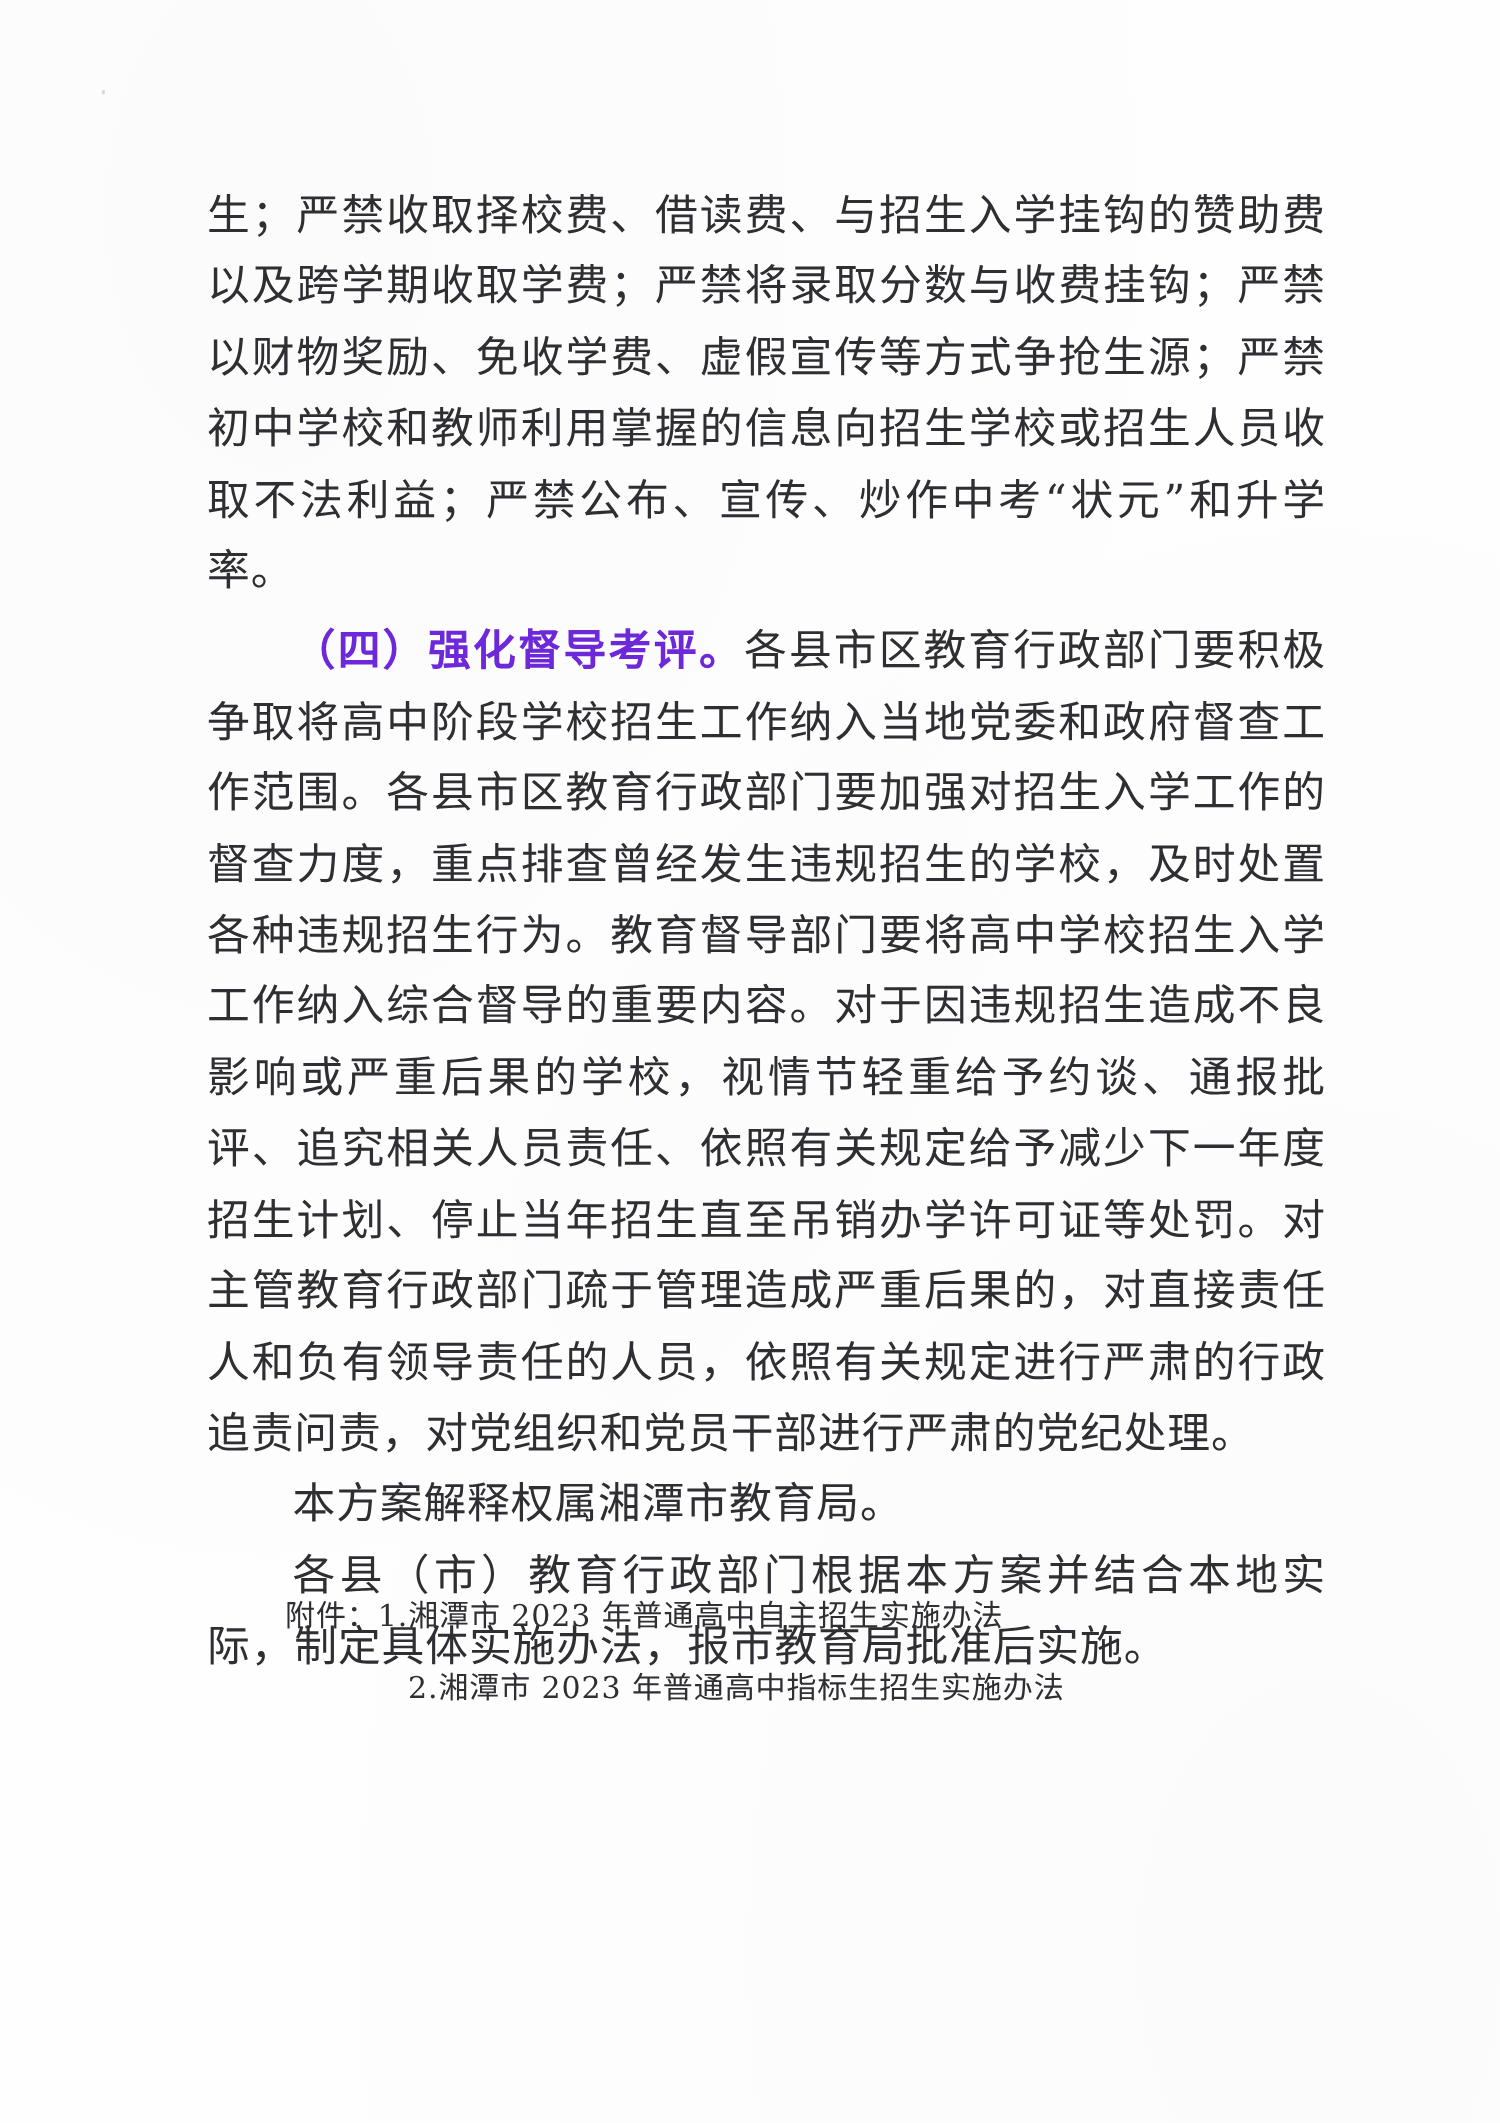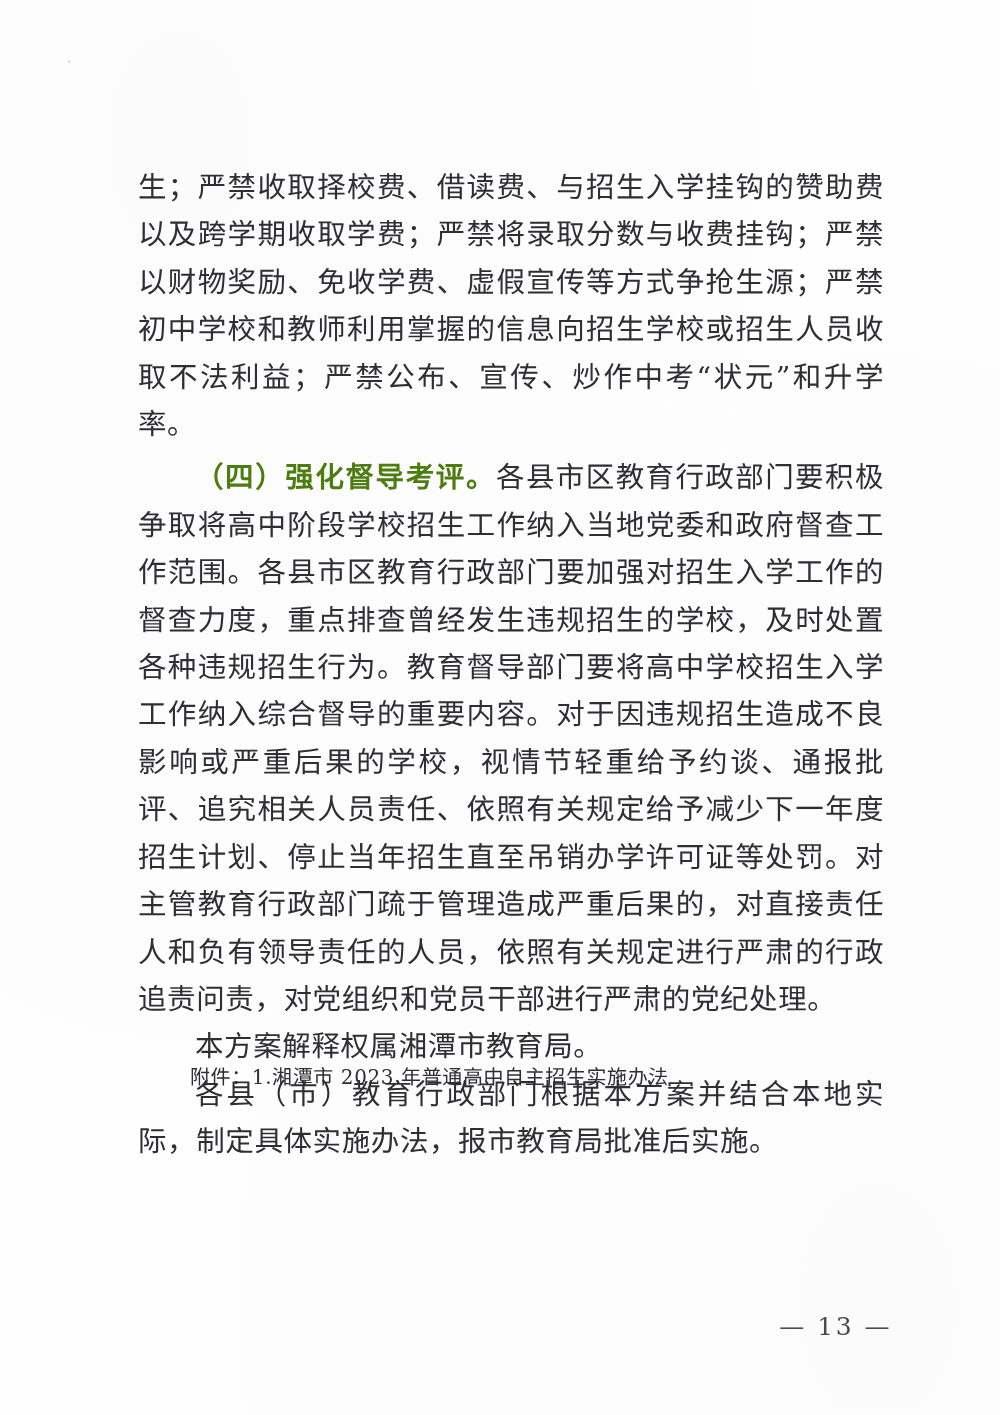--- a/index.html
+++ b/index.html
@@ -35,21 +35,20 @@
       radial-gradient(ellipse at 88% 92%, rgba(0,0,0,0.012), rgba(0,0,0,0) 62%);
     pointer-events: none;
   }
 
   
   .body-area {
     position: absolute;
     left: 138px;
     top: 120px;
     width: 746px;
-    margin-top: 44px;
   }
 
   .para {
     margin: 0;
     font-size: 28.5px;
     line-height: 47.4px;
     letter-spacing: 0.6px;
     text-align: justify;
     text-justify: inter-character;
     color: #2e2e33;
@@ -57,21 +56,21 @@
   }
 
   .para.indent {
     text-indent: 2em;
   }
 
   
   .heading-run-in {
     font-weight: bold;
     letter-spacing: 0.8px;
-    color: #4d7c0f;
+    color: #6d28d9;
   }
 
   .gap-sm { height: 6px; }
 
   
   .attach-block {
     position: absolute;
     left: 138px;
     top: 1053px;
     width: 746px;
@@ -134,17 +133,17 @@
     </p>
 
     <p class="para indent">
       <span>各县（市）教育行政部门根据本方案并结合本地实际，制定具体实施办法，报市教育局批准后实施。</span>
     </p>
 
   </div>
 
   <div class="attach-block">
     <div class="attach-line first"><span>附件：</span><span>1.湘潭市 2023 年普通高中自主招生实施办法</span></div>
+    <div class="attach-line cont"><span>2.湘潭市 2023 年普通高中指标生招生实施办法</span></div>
   </div>
 
-  <div class="page-number">— 13 —</div>
 
 </div>
 
 </body></html>

